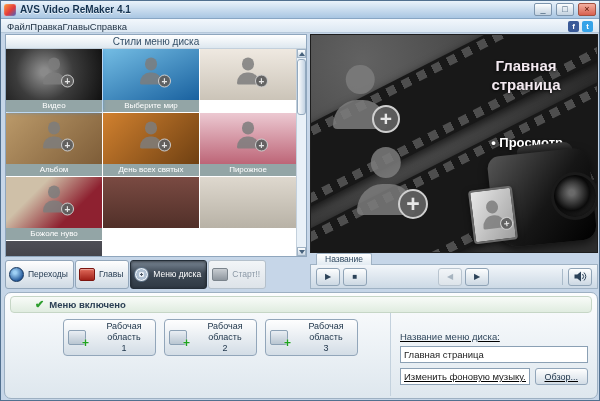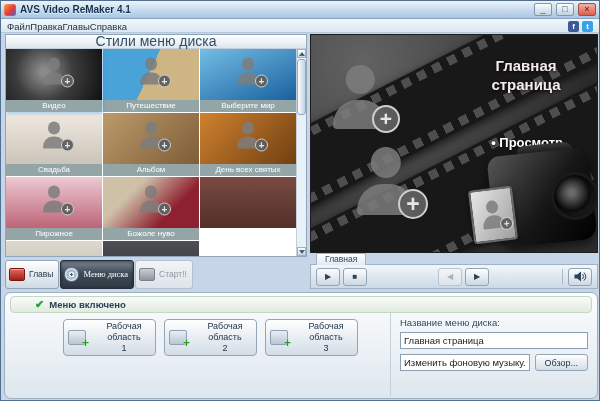--- a/index.html
+++ b/index.html
@@ -17,21 +17,21 @@
 .menubar{position:absolute;top:18px;left:0;right:0;height:14px;background:linear-gradient(#f2f7fc,#dbe7f2);border-bottom:1px solid #b6c8da;display:flex;align-items:flex-end;padding:0 6px;font-size:9.5px;color:#1c2e40;}
 .menubar>span[data-name^="menu-item"]{cursor:default;}
 .menu-spacer{flex:1;}
 .social{display:flex;gap:3px;}
 .social-icon{width:11px;height:11px;border-radius:2px;color:#fff;font-size:8px;font-weight:bold;text-align:center;line-height:11px;}
 .social-icon.fb{background:#3a5a98;}
 .social-icon.tw{background:#36a3e8;}
 
 
 .styles-panel{position:absolute;left:4px;top:33px;width:302px;height:223px;background:#fff;border:1px solid #8fa6bd;}
-.panel-header{height:14px;background:linear-gradient(#ffffff,#dde7ef);border-bottom:1px solid #c3d0dc;font-size:14px;color:#334e66;text-align:center;line-height:13px;}
+.panel-header{height:14px;background:linear-gradient(#ffffff,#dde7ef);border-bottom:1px solid #c3d0dc;font-size:10px;color:#334e66;text-align:center;line-height:13px;}
 .styles-grid{position:absolute;left:0;top:14px;right:10px;bottom:0;display:grid;grid-template-columns:repeat(3,1fr);grid-auto-rows:63px;gap:1px;overflow:hidden;background:#fff;}
 .thumb{position:relative;overflow:hidden;cursor:pointer;}
 .thumb.selected{box-shadow:inset 0 0 0 2px #2f83d8,0 0 4px rgba(47,131,216,.8);z-index:2;}
 .thumb-img{position:absolute;left:0;top:0;right:0;bottom:12px;}
 .thumb-label{position:absolute;left:0;right:0;bottom:0;height:12px;background:#93a5a6;color:#fff;font-size:8px;line-height:12px;text-align:center;white-space:nowrap;overflow:hidden;}
 .t1{background:radial-gradient(circle at 40% 45%,#8a8a8a 6%,#3c3c3c 45%,#101010 100%);}
 .t2{background:linear-gradient(#f2f2ef,#d7d7d2);}
 .t3{background:linear-gradient(115deg,#49a2d8 48%,#cdb584 48%);}
 .t4{background:linear-gradient(155deg,#74bde4,#19619f);}
 .t5{background:linear-gradient(#efe9e1,#cbc4b8);}
@@ -88,21 +88,21 @@
 .preview-tab{position:absolute;left:315px;top:252px;height:12px;padding:0 8px;background:linear-gradient(#ffffff,#e2ebf2);border:1px solid #9fb2c4;border-bottom:none;border-radius:2px 2px 0 0;font-size:8.5px;line-height:11px;color:#2c465e;z-index:2;cursor:pointer;}
 .transport-bar{position:absolute;left:309px;top:263px;width:288px;height:25px;background:linear-gradient(#f2f6fa,#ccd9e5);border:1px solid #9fb2c4;display:flex;align-items:center;padding:0 5px;gap:3px;}
 .t-btn{width:24px;height:18px;background:linear-gradient(#fdfefe,#ccd8e3);border:1px solid #90a4b7;border-radius:3px;font-size:8px;color:#2c4258;display:flex;align-items:center;justify-content:center;cursor:pointer;}
 .t-btn.disabled{color:#a7b4c0;background:linear-gradient(#f2f5f8,#dde4ea);border-color:#b8c4cf;}
 .t-spacer{flex:1;}
 .t-divider{width:1px;height:16px;background:#a9bac9;margin:0 2px;}
 
 
 .toolbar{position:absolute;left:4px;top:258px;width:303px;height:30px;display:flex;gap:1px;align-items:center;}
 .tb-btn{height:29px;display:flex;align-items:center;gap:4px;padding:0 5px 0 3px;background:linear-gradient(#fefefe,#cfdae4);border:1px solid #92a6ba;border-radius:3px;font-size:8.5px;color:#1f364d;white-space:nowrap;cursor:pointer;}
-.tb-btn.active{background:linear-gradient(#7b8896,#3f4a56 45%,#2e3944);border-color:#242e38;color:#fff;box-shadow:inset 0 1px 3px rgba(0,0,0,.5);font-family:Liberation Serif, serif;}
+.tb-btn.active{background:linear-gradient(#7b8896,#3f4a56 45%,#2e3944);border-color:#242e38;color:#fff;box-shadow:inset 0 1px 3px rgba(0,0,0,.5);}
 .tb-btn.disabled{color:#8b99a6;background:linear-gradient(#f2f5f7,#dde3e9);border-color:#b4c0cb;cursor:default;}
 .ic{flex:0 0 auto;}
 .ic-files{width:17px;height:14px;border-radius:2px;background:linear-gradient(#7fc3f7,#2a6ec4);border:1px solid #1c4f96;box-shadow:inset 0 1px 1px rgba(255,255,255,.6);}
 .ic-transitions{width:15px;height:15px;border-radius:50%;background:radial-gradient(circle at 38% 35%,#9ed0f5 12%,#2a5e9e 70%,#16375e 100%);border:1px solid #16375e;}
 .ic-chapters{width:16px;height:13px;border-radius:2px;background:linear-gradient(#e06a5a,#a02018);border:1px solid #7c150f;box-shadow:inset 0 1px 1px rgba(255,255,255,.4);}
 .ic-disc{width:15px;height:15px;border-radius:50%;background:radial-gradient(circle,#4e5a66 0 13%,#e8eef4 15% 30%,#aebfd0 32% 55%,#e2eaf2 57% 75%,#8fa4b8 100%);border:1px solid #5f7489;}
 .ic-start{width:16px;height:13px;border-radius:2px;background:linear-gradient(#c8cdd2,#8e969e);border:1px solid #7b848c;}
 
 
 .bottom-panel{position:absolute;left:3px;top:291px;width:594px;height:107px;background:linear-gradient(#fcfdfe,#dee7ee);border:1px solid #9db0c2;border-radius:7px;overflow:hidden;}
@@ -111,21 +111,21 @@
 .status-label{font-size:9.5px;font-weight:bold;color:#2c4055;}
 .bottom-content{display:flex;height:calc(100% - 22px);}
 .bc-left{flex:1;padding:6px 8px 0 58px;}
 .instruction{font-size:9.5px;color:#33495e;margin-bottom:8px;white-space:nowrap;}
 .wa-row{display:flex;gap:8px;}
 .wa-btn{width:93px;height:37px;background:linear-gradient(#fefefe,#d3dde6);border:1px solid #92a6ba;border-radius:4px;display:flex;align-items:center;gap:11px;padding:0 4px;cursor:pointer;}
 .wa-icon{position:relative;width:18px;height:15px;border-radius:2px;background:linear-gradient(#e9eef3,#b9c6d2);border:1px solid #8ba0b4;flex:0 0 auto;}
 .wa-icon::after{content:"+";position:absolute;right:-4px;bottom:-6px;color:#1fa31f;font-size:12px;font-weight:bold;text-shadow:0 0 2px #fff;}
 .wa-text{flex:1;font-size:9px;line-height:1.2;color:#21374c;text-align:center;}
 .wa-num{display:block;}
-.bc-right{width:207px;border-left:1px solid #c3d1dd;padding:4px 9px 0 9px;}
+.bc-right{width:207px;border-left:1px solid #c3d1dd;padding:18px 9px 0 9px;text-decoration:underline;}
 .field-label{font-size:9.5px;color:#33495e;margin-bottom:2px;}
 .text-input{width:100%;height:17px;border:1px solid #8ba0b4;background:#fff;font-size:9.5px;padding:0 3px;color:#222;font-family:"Liberation Sans",sans-serif;margin-bottom:5px;}
 .music-row{display:flex;gap:5px;}
 .music-row .text-input{flex:1;margin-bottom:0;}
 .browse-btn{height:17px;padding:0 9px;background:linear-gradient(#fefefe,#d3dde6);border:1px solid #92a6ba;border-radius:3px;font-size:9px;color:#21374c;cursor:pointer;font-family:"Liberation Sans",sans-serif;}
 </style>
 </head>
 <body>
 
 <div class="window" data-name="app-window">
@@ -157,45 +157,36 @@
       <div class="thumb selected" data-name="style-item-video">
         <div class="thumb-img t1" data-name="style-thumbnail">
           <div class="ph" data-name="person-placeholder-icon">
               <span class="plus" data-name="add-icon"></span>
             </div>
         </div>
         <div class="thumb-label" data-name="style-item-label">Видео</div>
       </div>
 
 
-      <div class="thumb" data-name="style-item-travel">
-        <div class="thumb-img t3" data-name="style-thumbnail">
-          <div class="ph" data-name="person-placeholder-icon">
-              <span class="plus" data-name="add-icon"></span>
-            </div>
-        </div>
-        <div class="thumb-label" data-name="style-item-label">Путешествие</div>
-      </div>
 
       <div class="thumb" data-name="style-item-underwater">
         <div class="thumb-img t4" data-name="style-thumbnail">
           <div class="ph" data-name="person-placeholder-icon">
               <span class="plus" data-name="add-icon"></span>
             </div>
         </div>
         <div class="thumb-label" data-name="style-item-label">Выберите мир</div>
       </div>
 
       <div class="thumb" data-name="style-item-wedding">
         <div class="thumb-img t5" data-name="style-thumbnail">
           <div class="ph" data-name="person-placeholder-icon">
               <span class="plus" data-name="add-icon"></span>
             </div>
         </div>
-        <div class="thumb-label" data-name="style-item-label">Свадьба</div>
       </div>
 
       <div class="thumb" data-name="style-item-album">
         <div class="thumb-img t6" data-name="style-thumbnail">
           <div class="ph" data-name="person-placeholder-icon">
               <span class="plus" data-name="add-icon"></span>
             </div>
         </div>
         <div class="thumb-label" data-name="style-item-label">Альбом</div>
       </div>
@@ -261,39 +252,43 @@
       <div class="cam-body" data-name="camcorder-body"></div>
       <div class="cam-lens" data-name="camcorder-lens"></div>
       <div class="cam-screen" data-name="camcorder-screen">
         <div class="ph" data-name="person-placeholder-icon">
             <span class="plus" data-name="add-icon"></span>
           </div>
       </div>
     </div>
   </div>
 
-  <div class="preview-tab" data-name="preview-tab-main">Главная</div>
+  <div class="preview-tab" data-name="preview-tab-main">Название</div>
 
   <div class="transport-bar" data-name="transport-bar">
     <div class="t-btn" data-name="play-button">▶</div>
     <div class="t-btn" data-name="stop-button">■</div>
     <div class="t-spacer" data-name="transport-spacer"></div>
     <div class="t-btn disabled" data-name="prev-page-button">◀</div>
     <div class="t-btn" data-name="next-page-button">▶</div>
     <div class="t-spacer" data-name="transport-spacer"></div>
     <div class="t-divider" data-name="transport-divider"></div>
     <div class="t-btn" data-name="volume-button">
       <svg data-name="speaker-icon" width="13" height="11" viewBox="0 0 13 11">
           <path d="M0.5 3.5 h2.8 L7 0.5 v10 L3.3 7.5 H0.5 z" fill="#2c4258"></path>
           <path d="M8.5 3 q2.4 2.5 0 5 M10 1.5 q3.6 4 0 8" stroke="#2c4258" stroke-width="1" fill="none"></path>
         </svg>
     </div>
   </div>
 
   <div class="toolbar" data-name="main-toolbar">
+    <div class="tb-btn" data-name="toolbar-button-transitions">
+      <span class="ic ic-transitions" data-name="transitions-icon"></span>
+      <span data-name="toolbar-button-label">Переходы</span>
+    </div>
     <div class="tb-btn" data-name="toolbar-button-chapters">
       <span class="ic ic-chapters" data-name="chapters-icon"></span>
       <span data-name="toolbar-button-label">Главы</span>
     </div>
     <div class="tb-btn active" data-name="toolbar-button-disc-menu">
       <span class="ic ic-disc" data-name="disc-menu-icon"></span>
       <span data-name="toolbar-button-label">Меню диска</span>
     </div>
     <div class="tb-btn disabled" data-name="toolbar-button-start">
       <span class="ic ic-start" data-name="start-icon"></span>

